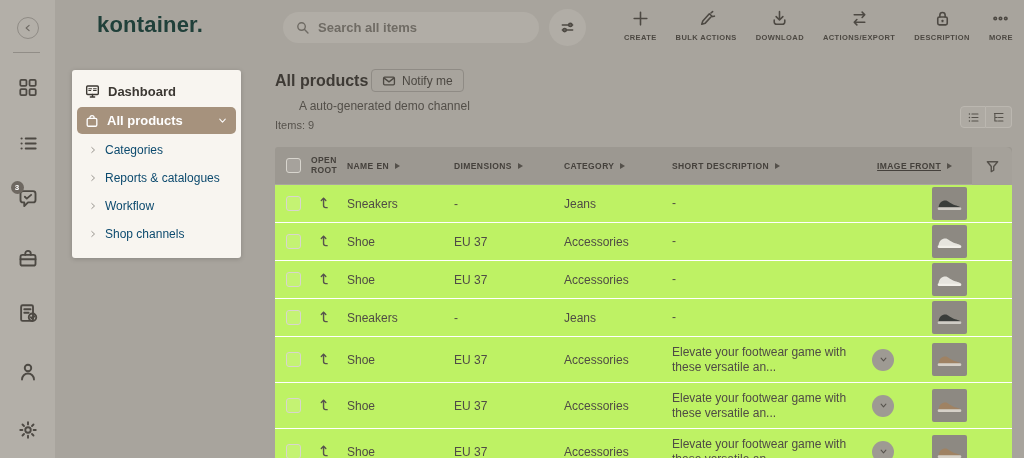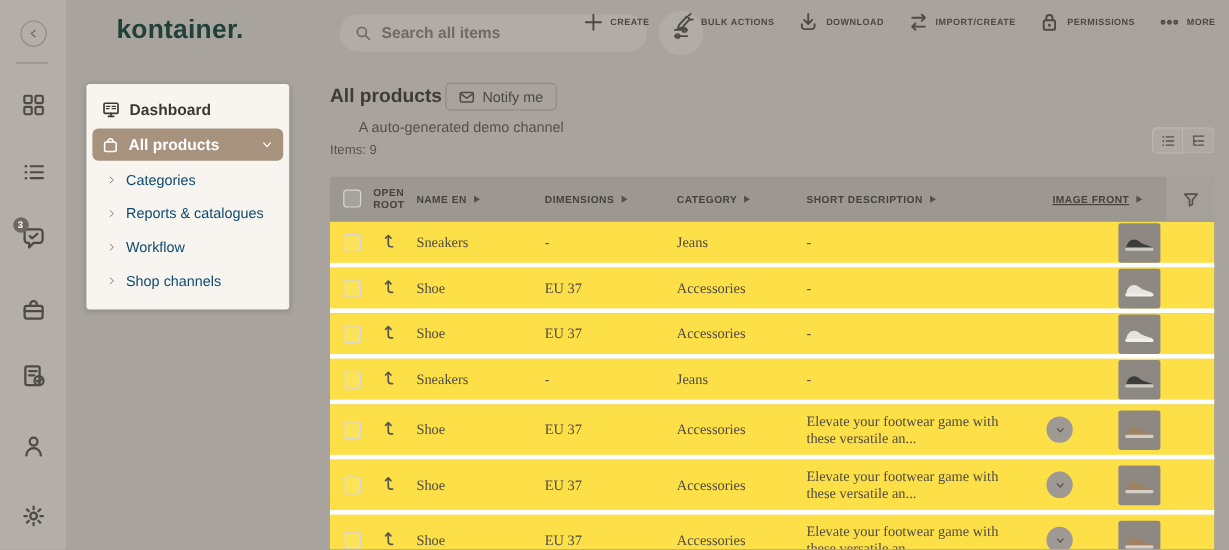--- a/index.html
+++ b/index.html
@@ -70,21 +70,21 @@
   }
   .search-pill input::placeholder { color:#6f6b64; }
   .filter-circle {
     position:absolute; left:304px; top:9px; width:37px; height:37px; border-radius:50%;
     background:#b1ada6; border:none; cursor:pointer; display:flex; align-items:center; justify-content:center;
   }
   .actions {
     position:absolute; right:10px; top:7px; display:flex; align-items:flex-start; gap:17px;
   }
   .action {
-    display:flex; flex-direction:row; align-items:center; gap:5px;
+    display:flex; flex-direction:column; align-items:center; gap:5px;
     background:none; border:none; cursor:pointer; padding:2px 1px;
   }
   .action .lbl {
     font-size:7.5px; font-weight:bold; letter-spacing:.4px; color:#4c4842; white-space:nowrap;
   }
 
   
   .page-title { position:absolute; left:30px; top:72px; font-size:16px; font-weight:bold; color:#3e3a35; }
   .notify-btn {
     position:absolute; left:126px; top:69px; height:23px;
@@ -123,21 +123,21 @@
     position:absolute; right:0; top:0; width:40px; height:38px;
     background:#a5a19a; border-radius:0 6px 0 0; border:none; cursor:pointer;
     display:flex; align-items:center; justify-content:center;
   }
   .checkbox {
     width:15px; height:15px; border:1.5px solid #d8d5ce; border-radius:3px;
     background:rgba(255,255,255,.10); margin-left:11px; cursor:pointer;
   }
   .trow {
     display:grid; grid-template-columns:36px 36px 107px 110px 108px 200px 44px 66px 1fr;
-    align-items:center; height:38px; border-bottom:4px solid #ffffff; background:#fde047;font-family:Liberation Serif, serif;
+    align-items:center; height:38px; border-bottom:1px solid #ffffff; background:#bef264;
   }
   .trow.expandable { height:46px; }
   .cell { font-size:12px; color:#4f4b45; }
   .cell-desc { font-size:12px; line-height:1.18; padding-right:14px; color:#4f4b45; }
   .root-btn { background:none; border:none; cursor:pointer; margin-left:6px; }
   .expand-btn {
     width:22px; height:22px; border-radius:50%; background:#9e9a93; border:none;
     display:flex; align-items:center; justify-content:center; cursor:pointer;
   }
   .thumb {
@@ -339,31 +339,31 @@
       </span>
       <span class="lbl">DOWNLOAD</span>
     </button>
     <button class="action">
       <span>
         <svg width="19" height="19" viewBox="0 0 18 18">
           <path class="stroke" d="M4 5.5h10M11.5 3l2.5 2.5L11.5 8"></path>
           <path class="stroke" d="M14 12.5H4M6.5 15L4 12.5 6.5 10"></path>
         </svg>
       </span>
-      <span class="lbl">IMPORT/CREATE</span>
+      <span class="lbl">ACTIONS/EXPORT</span>
     </button>
     <button class="action">
       <span>
         <svg width="19" height="19" viewBox="0 0 18 18">
           <rect class="stroke" x="4.5" y="7.5" width="9" height="7.5" rx="1.5"></rect>
           <path class="stroke" d="M6.5 7.5V5.8a2.5 2.5 0 0 1 5 0v1.7"></path>
           <rect x="8.1" y="10.2" width="1.8" height="2.4" rx="0.5" fill="#4d4943"></rect>
         </svg>
       </span>
-      <span class="lbl">PERMISSIONS</span>
+      <span class="lbl">DESCRIPTION</span>
     </button>
     <button class="action">
       <span>
         <svg width="19" height="19" viewBox="0 0 18 18">
           <circle class="stroke" cx="4" cy="9" r="1.2"></circle>
             <circle class="stroke" cx="9" cy="9" r="1.2"></circle>
             <circle class="stroke" cx="14" cy="9" r="1.2"></circle>
         </svg>
       </span>
       <span class="lbl">MORE</span>

